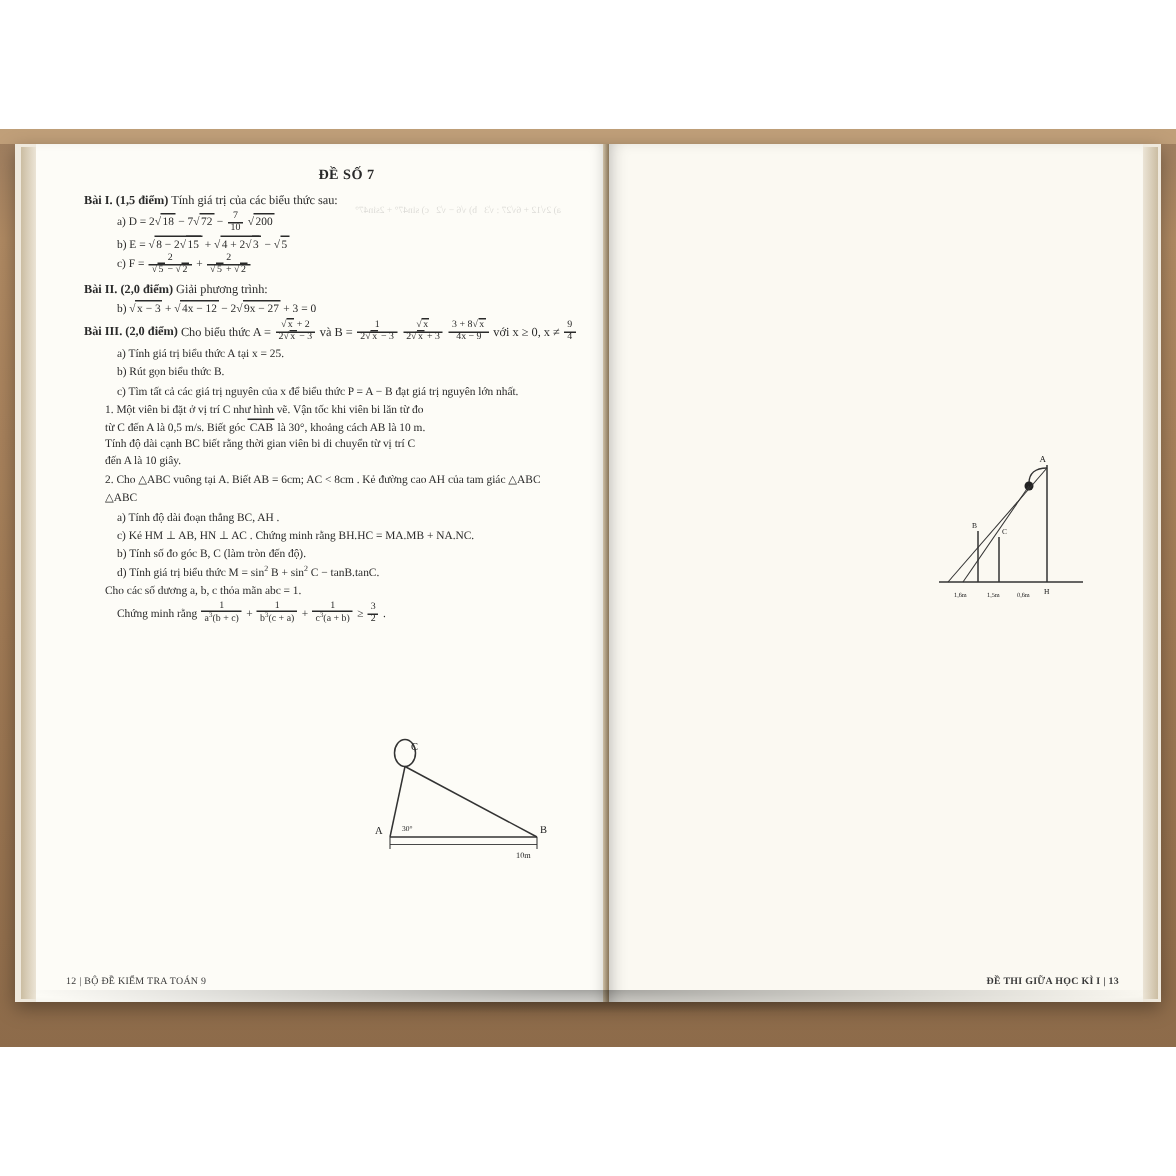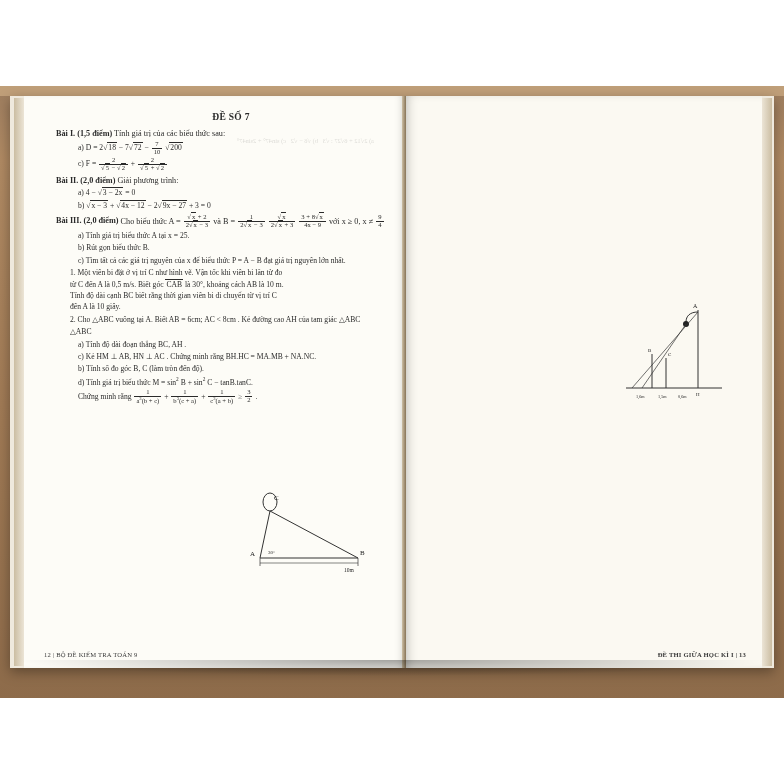--- a/index.html
+++ b/index.html
@@ -171,31 +171,33 @@
           <div class="bai">
             <b>Bài I. (1,5 điểm)</b>
             <span>Tính giá trị của các biểu thức sau:</span>
           </div>
           <div class="line ind2">
             a) D = 2<span class="sqrt">√<span class="ovl">18</span></span> − 7<span class="sqrt">√<span class="ovl">72</span></span> −
             <span class="frac"><span class="num">7</span><span class="den">10</span></span>
             <span class="sqrt">√<span class="ovl">200</span></span>
           </div>
           <div class="line ind2">
+            b) E = <span class="sqrt">√<span class="ovl">8 − 2√<span class="ovl">15</span></span></span> +
+            <span class="sqrt">√<span class="ovl">4 + 2√<span class="ovl">3</span></span></span> −
+            <span class="sqrt">√<span class="ovl">5</span></span>
+          </div>
+          <div class="line ind2">
             c) F =
             <span class="frac"><span class="num">2</span><span class="den">√<span class="ovl">5</span> − √<span class="ovl">2</span></span></span> +
             <span class="frac"><span class="num">2</span><span class="den">√<span class="ovl">5</span> + √<span class="ovl">2</span></span></span>
           </div>
 
           <div class="bai">
             <b>Bài II. (2,0 điểm)</b>
             <span>Giải phương trình:</span>
-          </div>
-          <div class="line ind2">
-            a) 4 − <span class="sqrt">√<span class="ovl">3 − 2x</span></span> = 0
           </div>
           <div class="line ind2">
             b) <span class="sqrt">√<span class="ovl">x − 3</span></span> + <span class="sqrt">√<span class="ovl">4x − 12</span></span> − 2<span class="sqrt">√<span class="ovl">9x − 27</span></span> + 3 = 0
           </div>
 
           <div class="bai">
             <b>Bài III. (2,0 điểm)</b>
             <span>
               Cho biểu thức A =
               <span class="frac"><span class="num">√<span class="ovl">x</span> + 2</span><span class="den">2√<span class="ovl">x</span> − 3</span></span>
@@ -215,20 +217,21 @@
           </div>
           <div class="line">2. Cho △ABC vuông tại A. Biết AB = 6cm; AC &lt; 8cm . Kẻ đường cao AH của tam giác △ABC</div>
           <div class="line">△ABC</div>
           <div class="line ind2">a) Tính độ dài đoạn thẳng BC, AH .</div>
           <div class="line ind2">c) Kẻ HM ⊥ AB, HN ⊥ AC . Chứng minh rằng BH.HC = MA.MB + NA.NC.</div>
           <div class="line ind2">b) Tính số đo góc B, C (làm tròn đến độ).</div>
           <div class="line ind2">
             d) Tính giá trị biểu thức M = sin<sup>2</sup> B + sin<sup>2</sup> C − tanB.tanC.
           </div>
 
+          <div class="line">Cho các số dương a, b, c thỏa mãn abc = 1.</div>
           <div class="line ind2">
             Chứng minh rằng
             <span class="frac"><span class="num">1</span><span class="den">a<sup>3</sup>(b + c)</span></span> +
             <span class="frac"><span class="num">1</span><span class="den">b<sup>3</sup>(c + a)</span></span> +
             <span class="frac"><span class="num">1</span><span class="den">c<sup>3</sup>(a + b)</span></span> ≥
             <span class="frac"><span class="num">3</span><span class="den">2</span></span> .
           </div>
         </div>
 
         <div class="fig-left">

